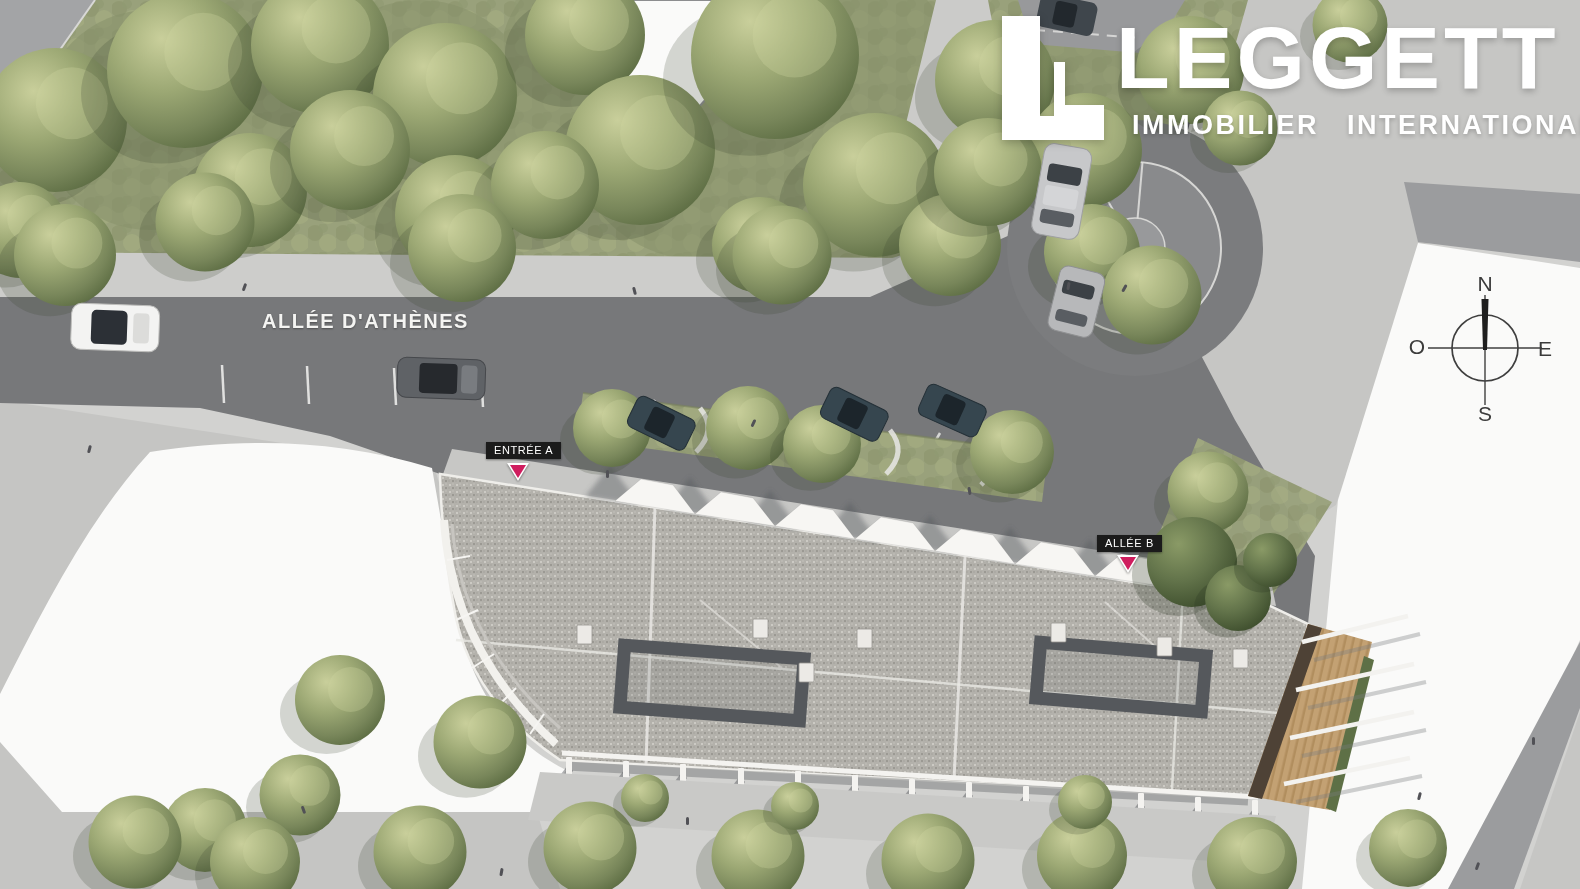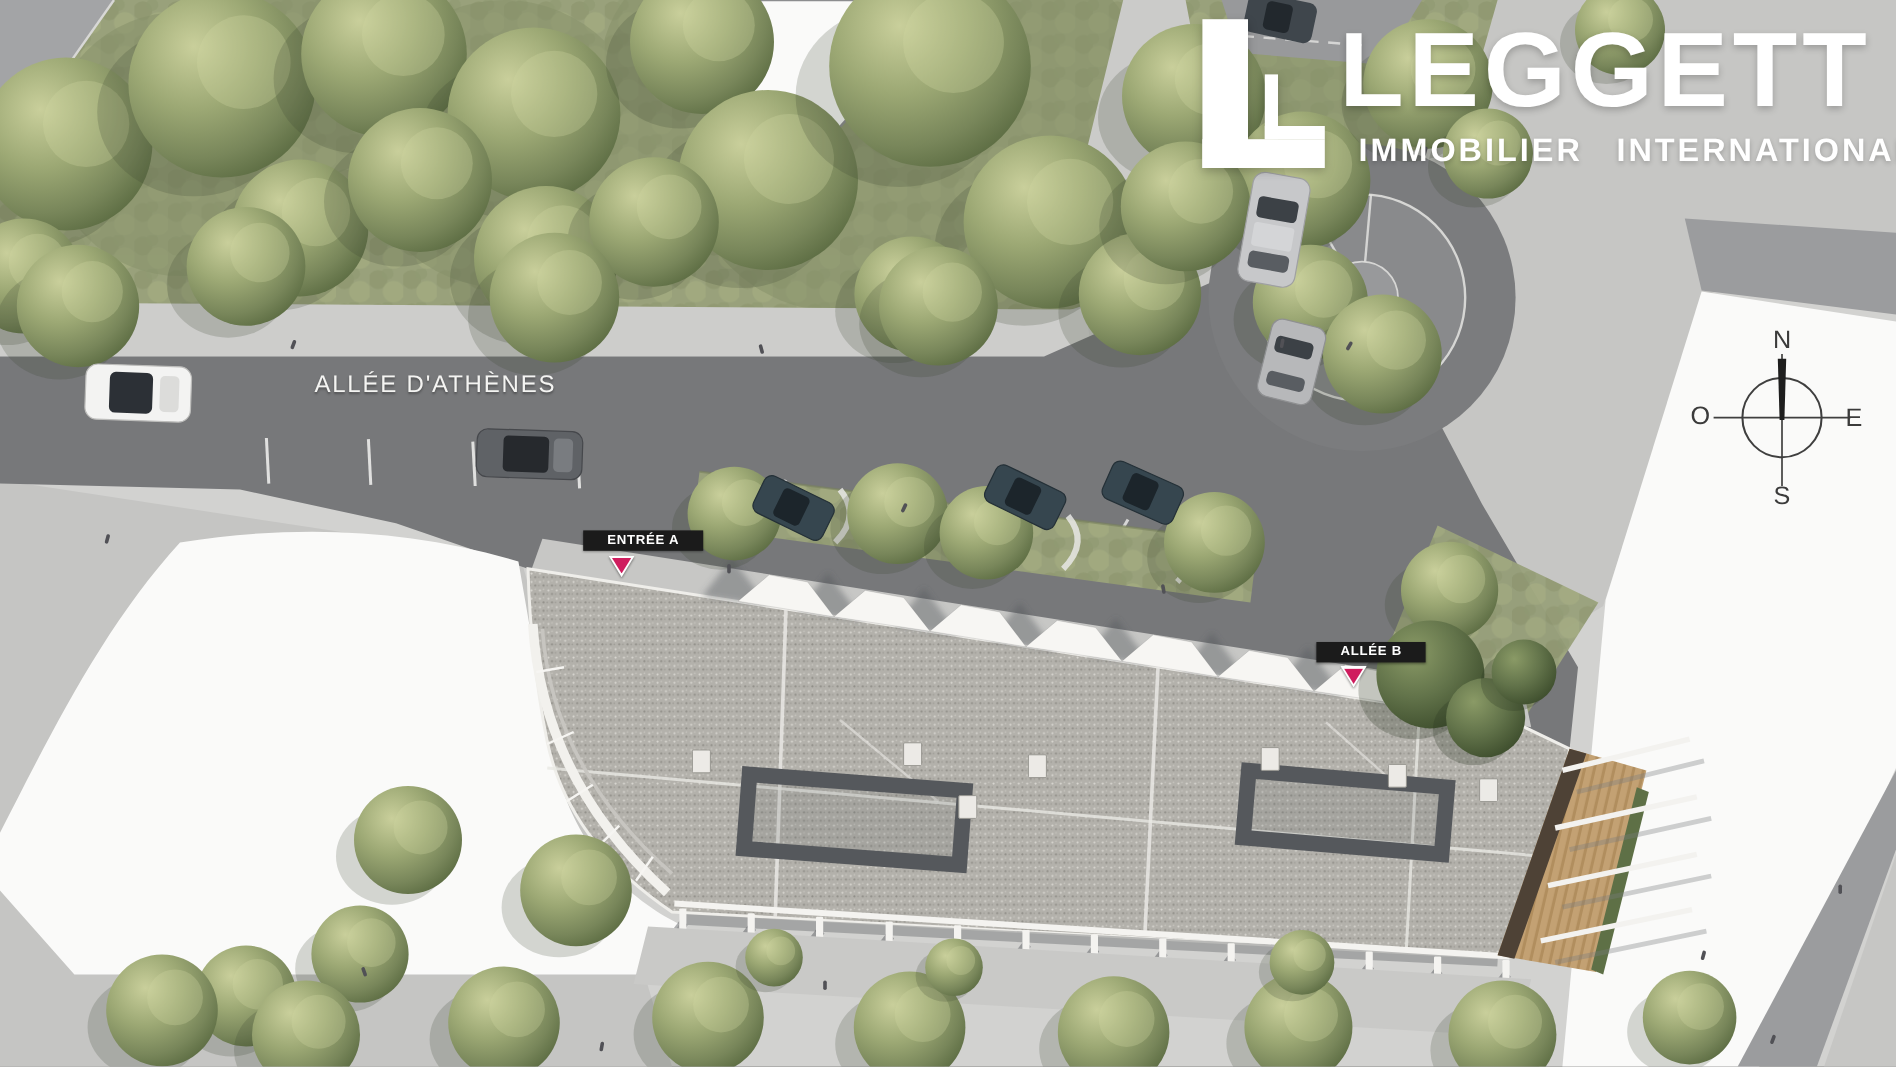--- a/index.html
+++ b/index.html
@@ -5,28 +5,28 @@
   html,body{margin:0;padding:0;background:#2b2b2b;}
   .stage{
     position:relative;width:1580px;height:889px;overflow:hidden;
     background:#d2d2d0;font-family:"Liberation Sans",sans-serif;
   }
   .stage svg.scene{position:absolute;left:0;top:0;}
 
   
   .street-label{
     position:absolute;left:262px;top:310px;
-    font-size:20px;font-weight:normal;letter-spacing:1.5px;
+    font-size:20px;font-weight:bold;letter-spacing:1.5px;
     color:var(--street-label-white,#f4f4f2);
     text-shadow:0 1px 2px rgba(0,0,0,.35);white-space:nowrap;
   }
   .badge{
     position:absolute;background:var(--badge-black,#1b1b1b);color:#fff;
-    font-size:11px;font-weight:bold;letter-spacing:.6px;
-    padding:2px 20px 3px;white-space:nowrap;
+    font-size:11px;font-weight:normal;letter-spacing:.6px;
+    padding:2px 8px 3px;white-space:nowrap;
     box-shadow:0 1px 2px rgba(0,0,0,.4);
   }
   .badge-a{left:486px;top:442px;}
   .badge-b{left:1097px;top:535px;}
   .marker{
     position:absolute;width:22px;height:18px;
     filter:drop-shadow(0 1px 1px rgba(0,0,0,.45));
   }
   .marker .tri-outer{
     position:absolute;left:0;top:0;width:22px;height:18px;background:#fff;

